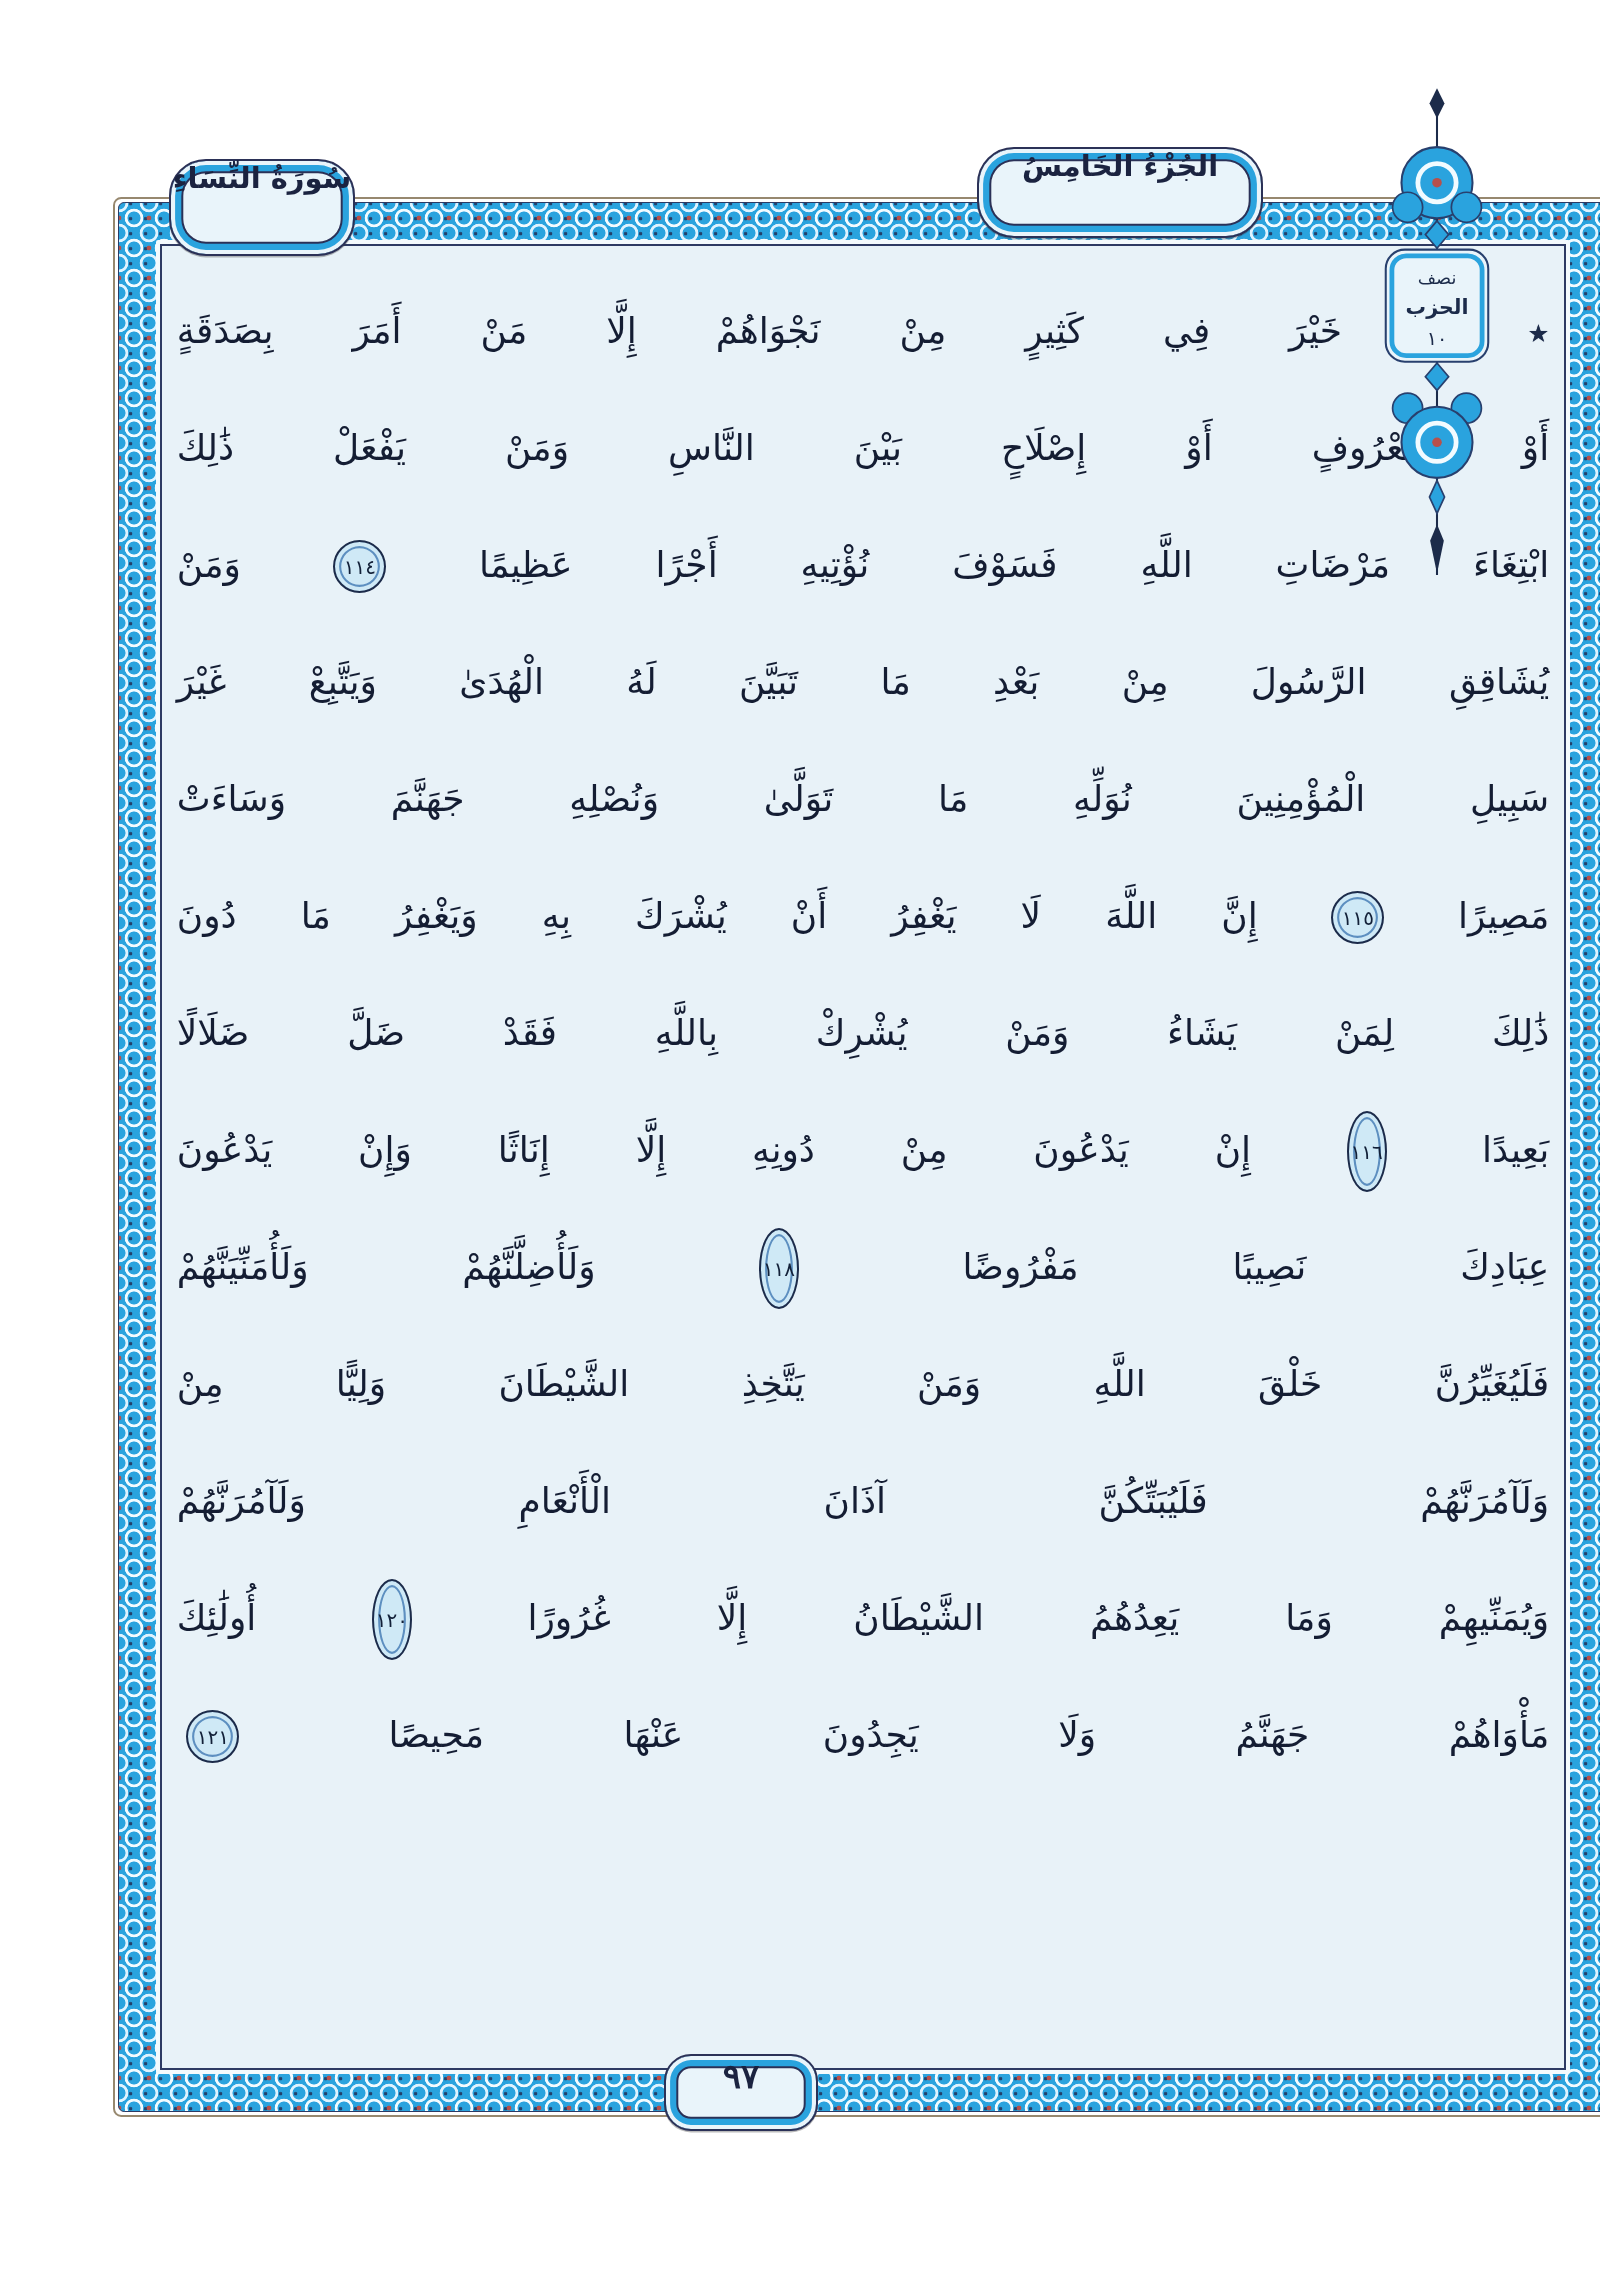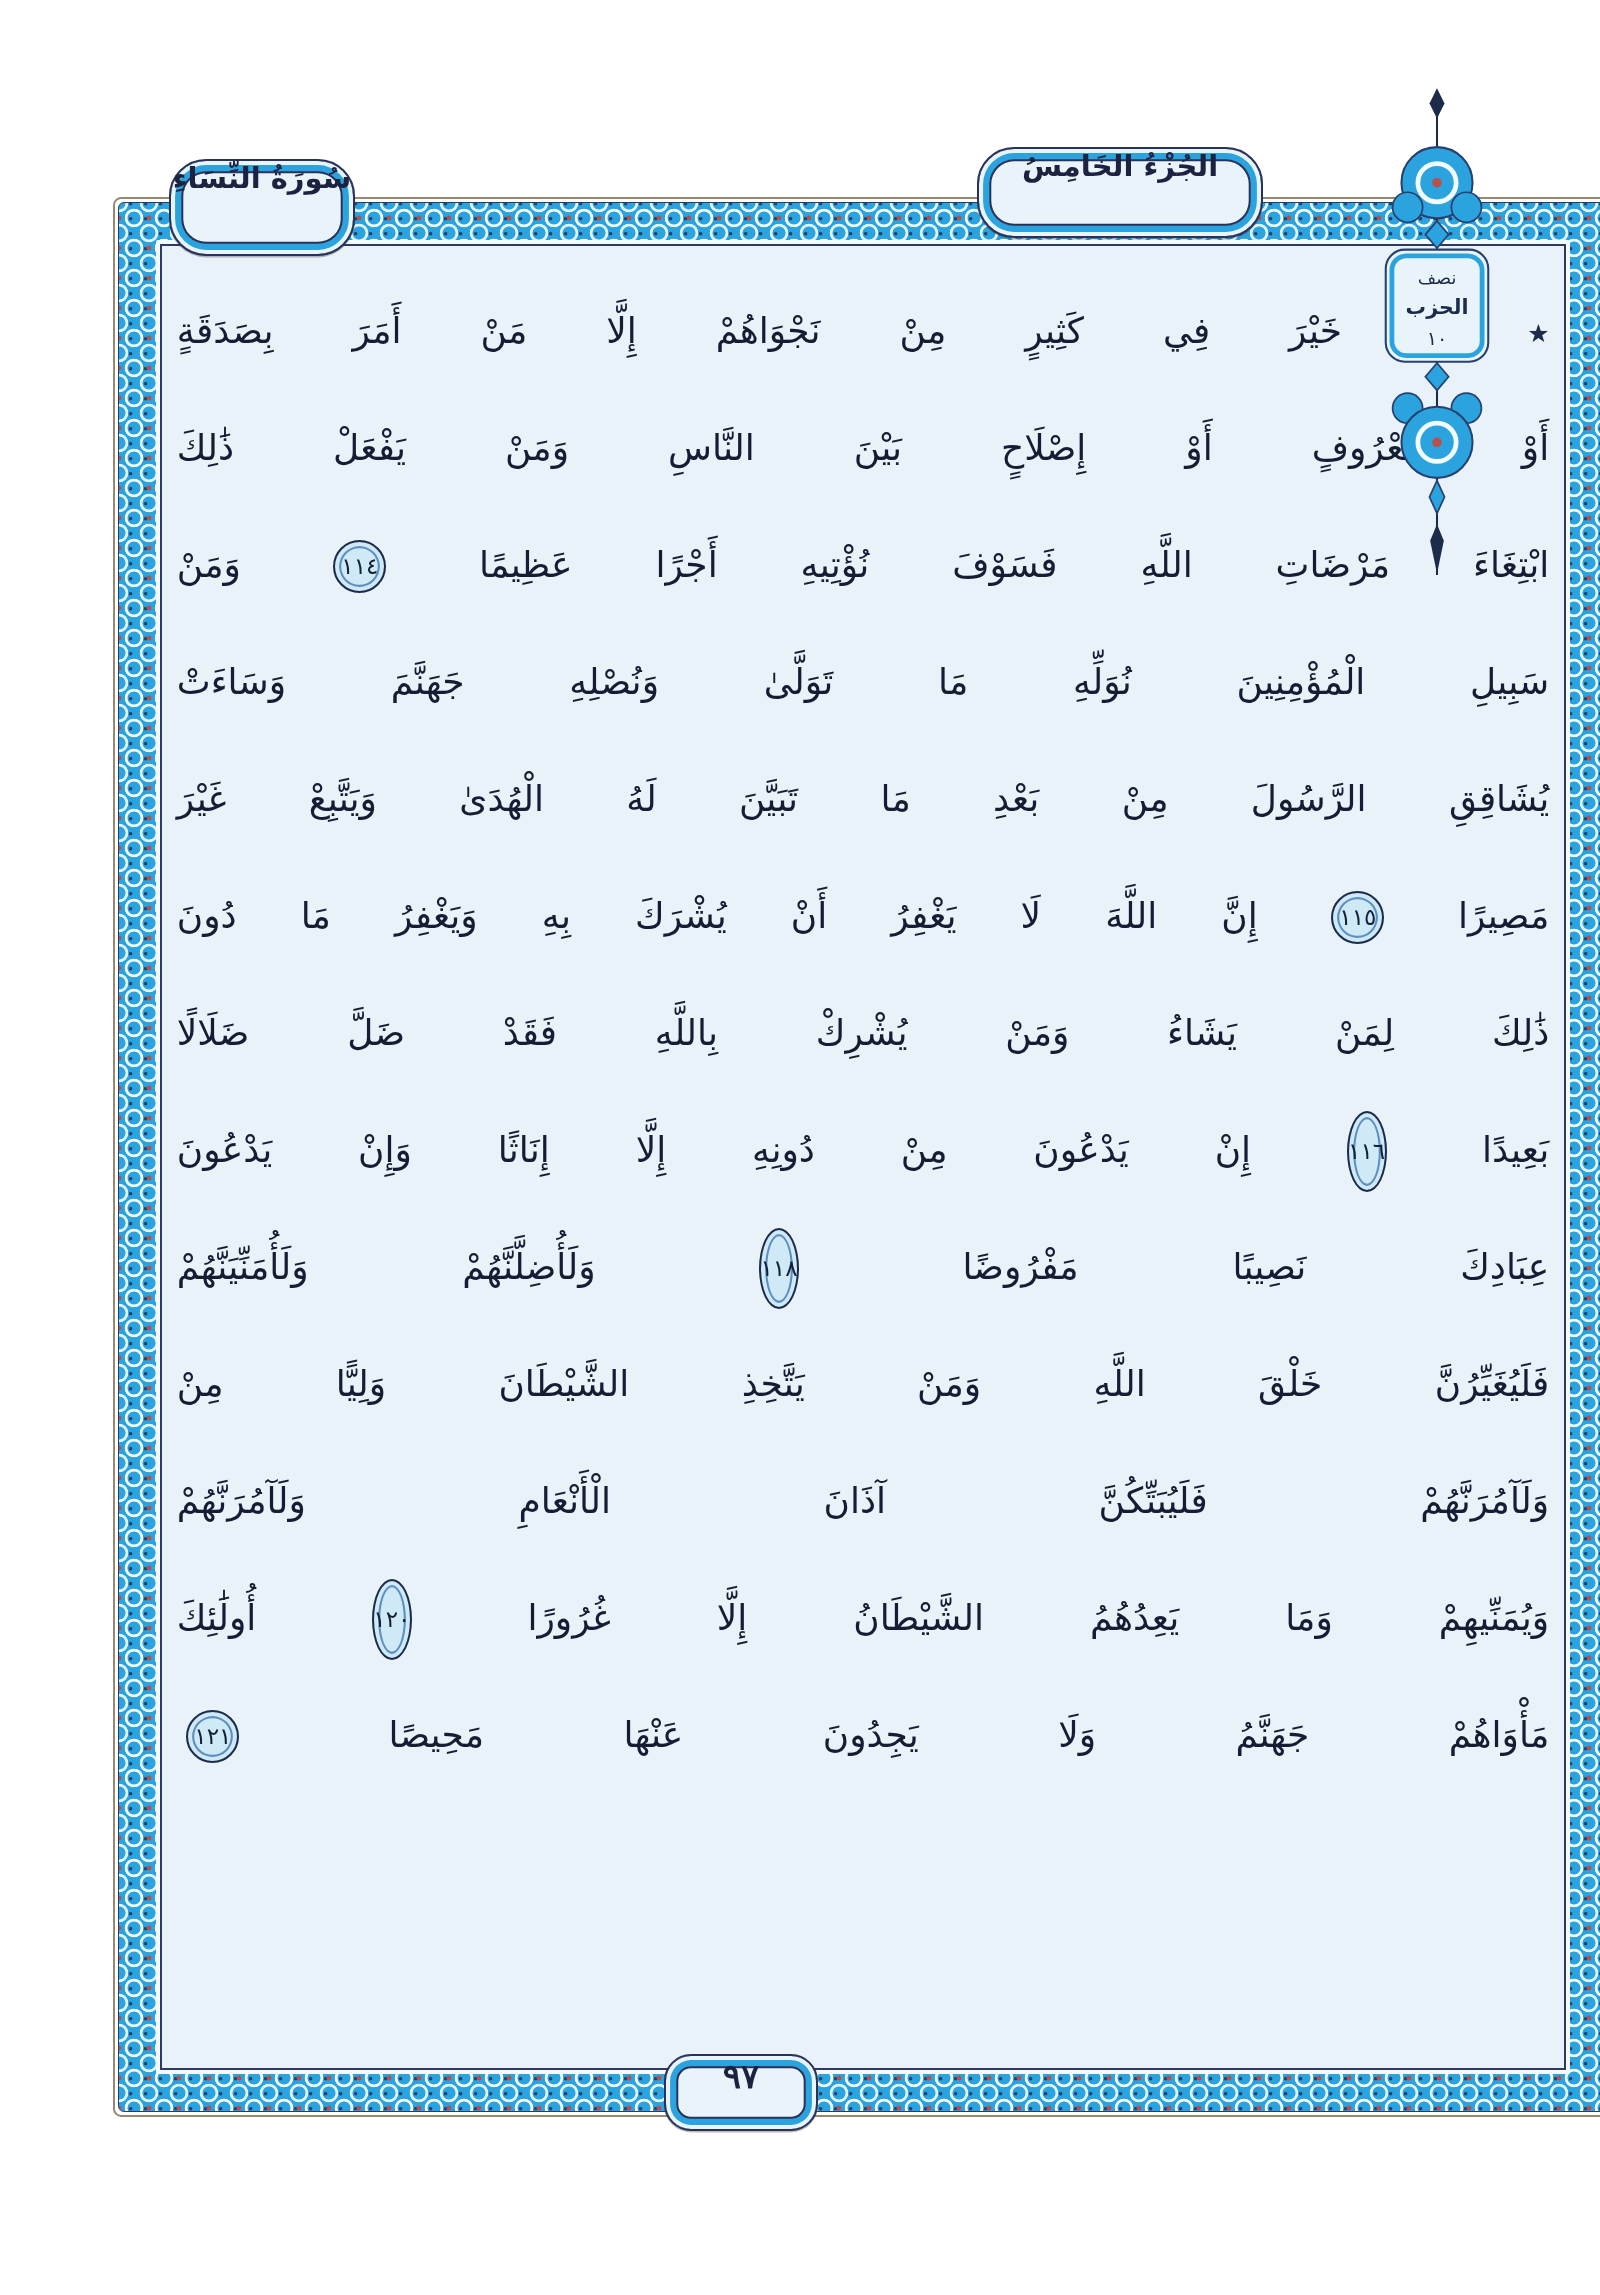--- a/index.html
+++ b/index.html
@@ -37,21 +37,21 @@
     text-align:justify;text-align-last:justify;white-space:nowrap;
     color:#141d33;
   }
   .qline .t{letter-spacing:0.3px;}
   .vm{
     display:inline-flex;align-items:center;justify-content:center;
     vertical-align:middle;box-sizing:border-box;
     width:53px;height:53px;border-radius:50%;
     background:#cfe9f6;border:2.1px solid #1c2b4a;
     box-shadow:inset 0 0 0 4.1px #cfe9f6, inset 0 0 0 6.2px #5d8fc0;
-    font-size:23px;line-height:1;color:#122038;margin:0 9.6px;
+    font-size:20px;line-height:1;color:#122038;margin:0 9.6px;
   }
   .vm.lens{width:40px;height:81px;border-radius:50% / 50%;}
   .rub{
     display:inline-block;vertical-align:middle;font-size:40px;color:#1c2b4a;margin-left:6.8px;
     text-shadow:0 0 0.7px #1c2b4a;
   }
   
   .cartouche{
     position:absolute;box-sizing:border-box;
     background:#e9f4fa;border:2.1px solid #2b3157;border-radius:37px;
@@ -77,22 +77,22 @@
 <div class="canvas">
 
   <div class="frame">
     <div class="band">
       <div class="gap">
         <div class="inner">
           <div class="qtext" id="qtext">
               <div class="qline"><span class="rub">٭</span> <span class="t">لَا خَيْرَ فِي كَثِيرٍ مِنْ نَجْوَاهُمْ إِلَّا مَنْ أَمَرَ بِصَدَقَةٍ</span> </div>
               <div class="qline"><span class="t">أَوْ مَعْرُوفٍ أَوْ إِصْلَاحٍ بَيْنَ النَّاسِ وَمَنْ يَفْعَلْ ذَٰلِكَ</span> </div>
               <div class="qline"><span class="t">ابْتِغَاءَ مَرْضَاتِ اللَّهِ فَسَوْفَ نُؤْتِيهِ أَجْرًا عَظِيمًا</span> <span class="vm">١١٤</span> <span class="t">وَمَنْ</span> </div>
+              <div class="qline"><span class="t">يُشَاقِقِ الرَّسُولَ مِنْ بَعْدِ مَا تَبَيَّنَ لَهُ الْهُدَىٰ وَيَتَّبِعْ غَيْرَ</span> </div>
               <div class="qline"><span class="t">سَبِيلِ الْمُؤْمِنِينَ نُوَلِّهِ مَا تَوَلَّىٰ وَنُصْلِهِ جَهَنَّمَ وَسَاءَتْ</span> </div>
-              <div class="qline"><span class="t">يُشَاقِقِ الرَّسُولَ مِنْ بَعْدِ مَا تَبَيَّنَ لَهُ الْهُدَىٰ وَيَتَّبِعْ غَيْرَ</span> </div>
               <div class="qline"><span class="t">مَصِيرًا</span> <span class="vm">١١٥</span> <span class="t">إِنَّ اللَّهَ لَا يَغْفِرُ أَنْ يُشْرَكَ بِهِ وَيَغْفِرُ مَا دُونَ</span> </div>
               <div class="qline"><span class="t">ذَٰلِكَ لِمَنْ يَشَاءُ وَمَنْ يُشْرِكْ بِاللَّهِ فَقَدْ ضَلَّ ضَلَالًا</span> </div>
               <div class="qline"><span class="t">بَعِيدًا</span> <span class="vm lens">١١٦</span> <span class="t">إِنْ يَدْعُونَ مِنْ دُونِهِ إِلَّا إِنَاثًا وَإِنْ يَدْعُونَ</span> </div>
               <div class="qline"><span class="t">عِبَادِكَ نَصِيبًا مَفْرُوضًا</span> <span class="vm lens">١١٨</span> <span class="t">وَلَأُضِلَّنَّهُمْ وَلَأُمَنِّيَنَّهُمْ</span> </div>
               <div class="qline"><span class="t">فَلَيُغَيِّرُنَّ خَلْقَ اللَّهِ وَمَنْ يَتَّخِذِ الشَّيْطَانَ وَلِيًّا مِنْ</span> </div>
               <div class="qline"><span class="t">وَلَآمُرَنَّهُمْ فَلَيُبَتِّكُنَّ آذَانَ الْأَنْعَامِ وَلَآمُرَنَّهُمْ</span> </div>
               <div class="qline"><span class="t">وَيُمَنِّيهِمْ وَمَا يَعِدُهُمُ الشَّيْطَانُ إِلَّا غُرُورًا</span> <span class="vm lens">١٢٠</span> <span class="t">أُولَٰئِكَ</span> </div>
               <div class="qline"><span class="t">مَأْوَاهُمْ جَهَنَّمُ وَلَا يَجِدُونَ عَنْهَا مَحِيصًا</span> <span class="vm">١٢١</span> </div>
             </div>
         </div>

